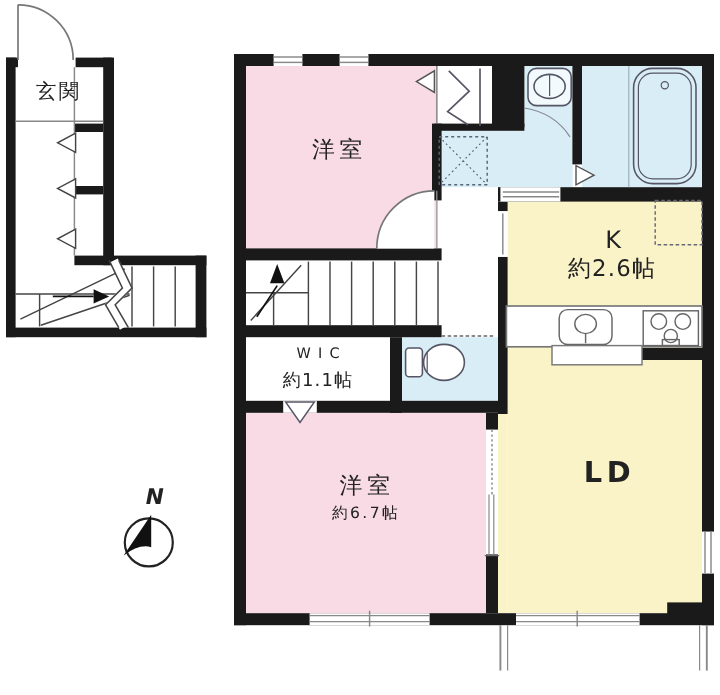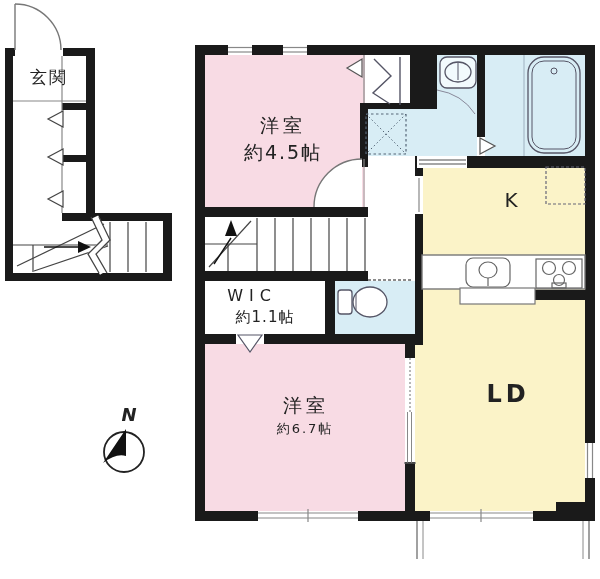--- a/index.html
+++ b/index.html
@@ -217,25 +217,25 @@
 
     <g>
       <circle cx="124" cy="452" r="20" stroke="#222" stroke-width="1.8" fill="none"></circle>
       <path d="M126,429 L103,463 Q116,453 126,456 Z" fill="#111"></path>
     </g>
   </svg>
 
   <div class="lbl" style="left:49px;top:69px;font-size:17px;letter-spacing:2px;">玄関</div>
 
   <div class="lbl" style="left:283px;top:116px;font-size:19px;letter-spacing:4px;">洋室</div>
-  <div class="lbl" style="left:283px;top:143px;font-size:19px;letter-spacing:2px;">約4.5帖</div>
 
   <div class="lbl" style="left:512px;top:190px;font-size:20px;letter-spacing:2px;">K</div>
-
-  <div class="lbl" style="left:252px;top:288px;font-size:16px;letter-spacing:6px;">WIC</div>
+  <div class="lbl" style="left:510px;top:215px;font-size:19px;letter-spacing:1px;">約2.6帖</div>
+
+  <div class="lbl" style="left:268px;top:288px;font-size:12px;letter-spacing:6px;">WIC</div>
   <div class="lbl" style="left:265px;top:310px;font-size:15px;letter-spacing:1px;">約1.1帖</div>
 
   <div class="lbl" style="left:306px;top:396px;font-size:19px;letter-spacing:4px;">洋室</div>
   <div class="lbl" style="left:305px;top:422px;font-size:13px;letter-spacing:2px;">約6.7帖</div>
 
   <div class="lbl" style="left:508px;top:382px;font-size:24px;letter-spacing:4px;font-weight:bold;">LD</div>
 
   <div class="lbl" style="left:129px;top:406px;font-size:18px;font-style:italic;font-weight:700;">N</div>
 </div>
 

